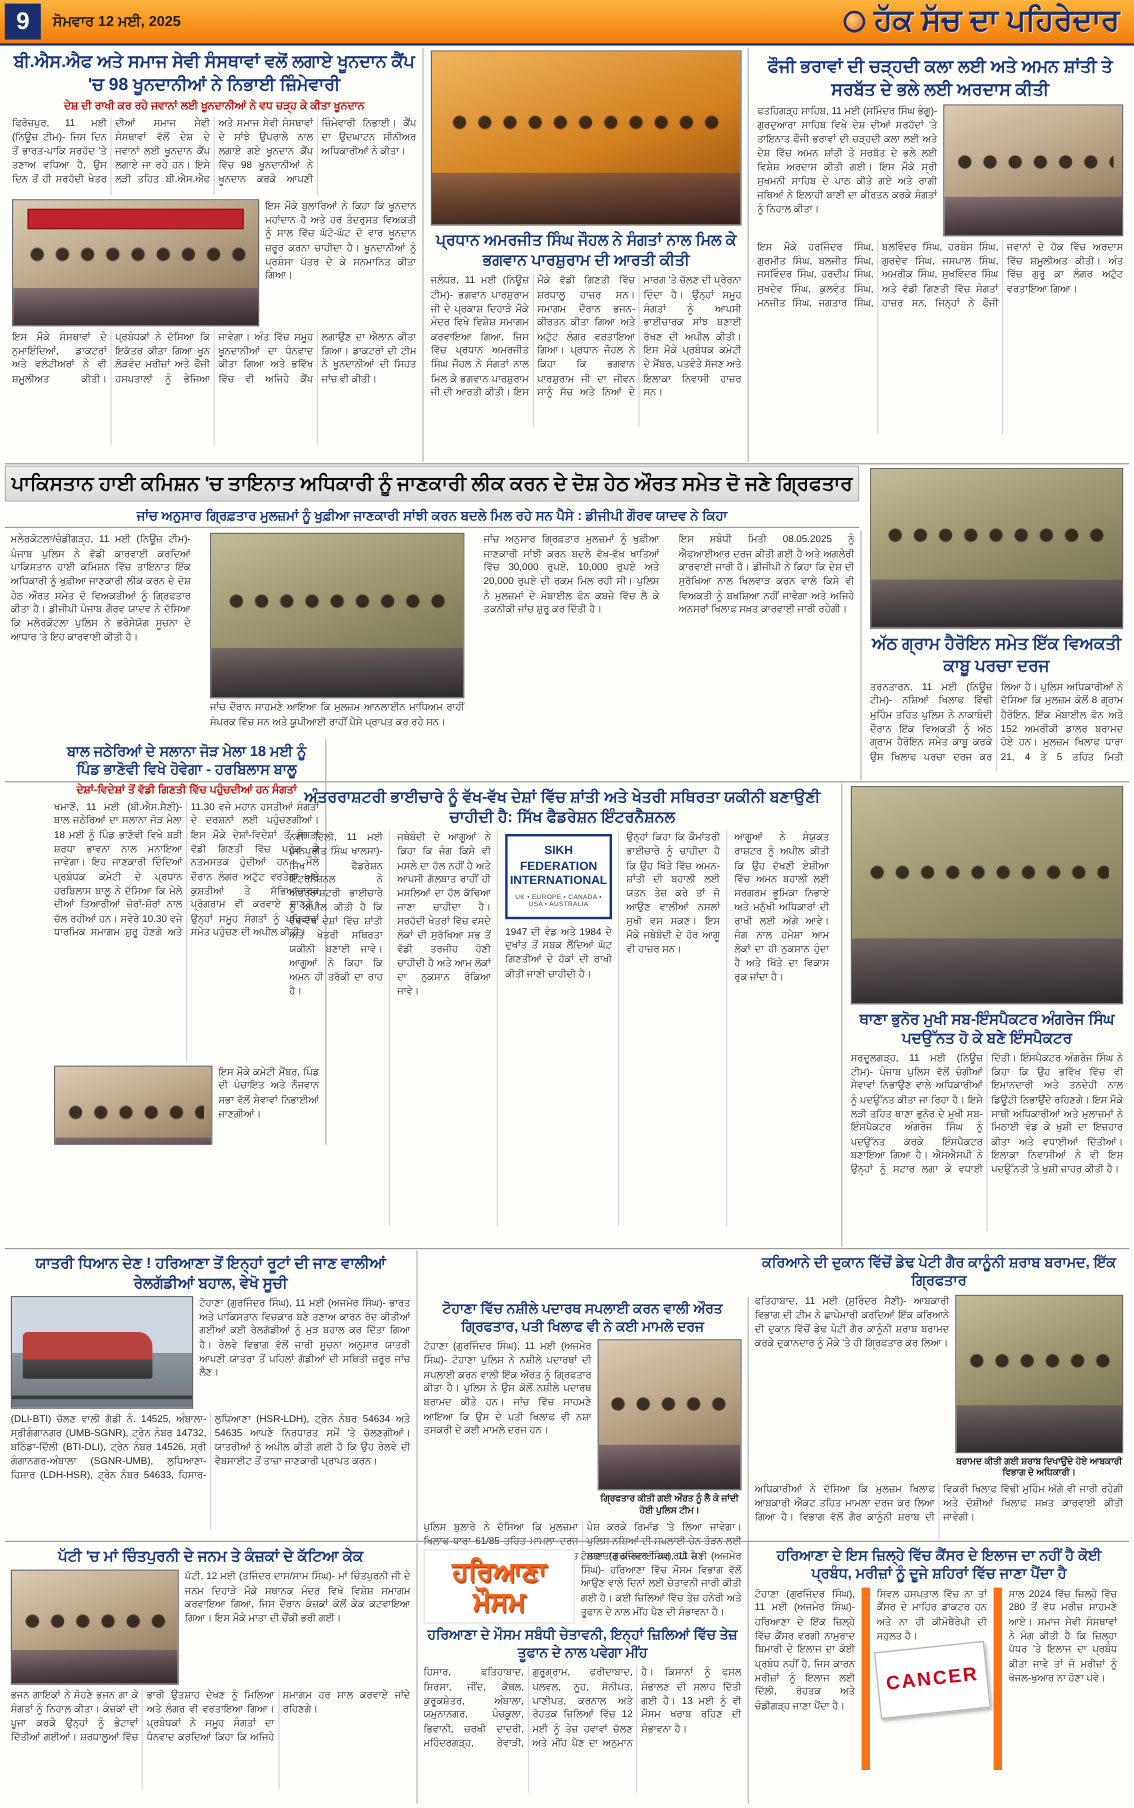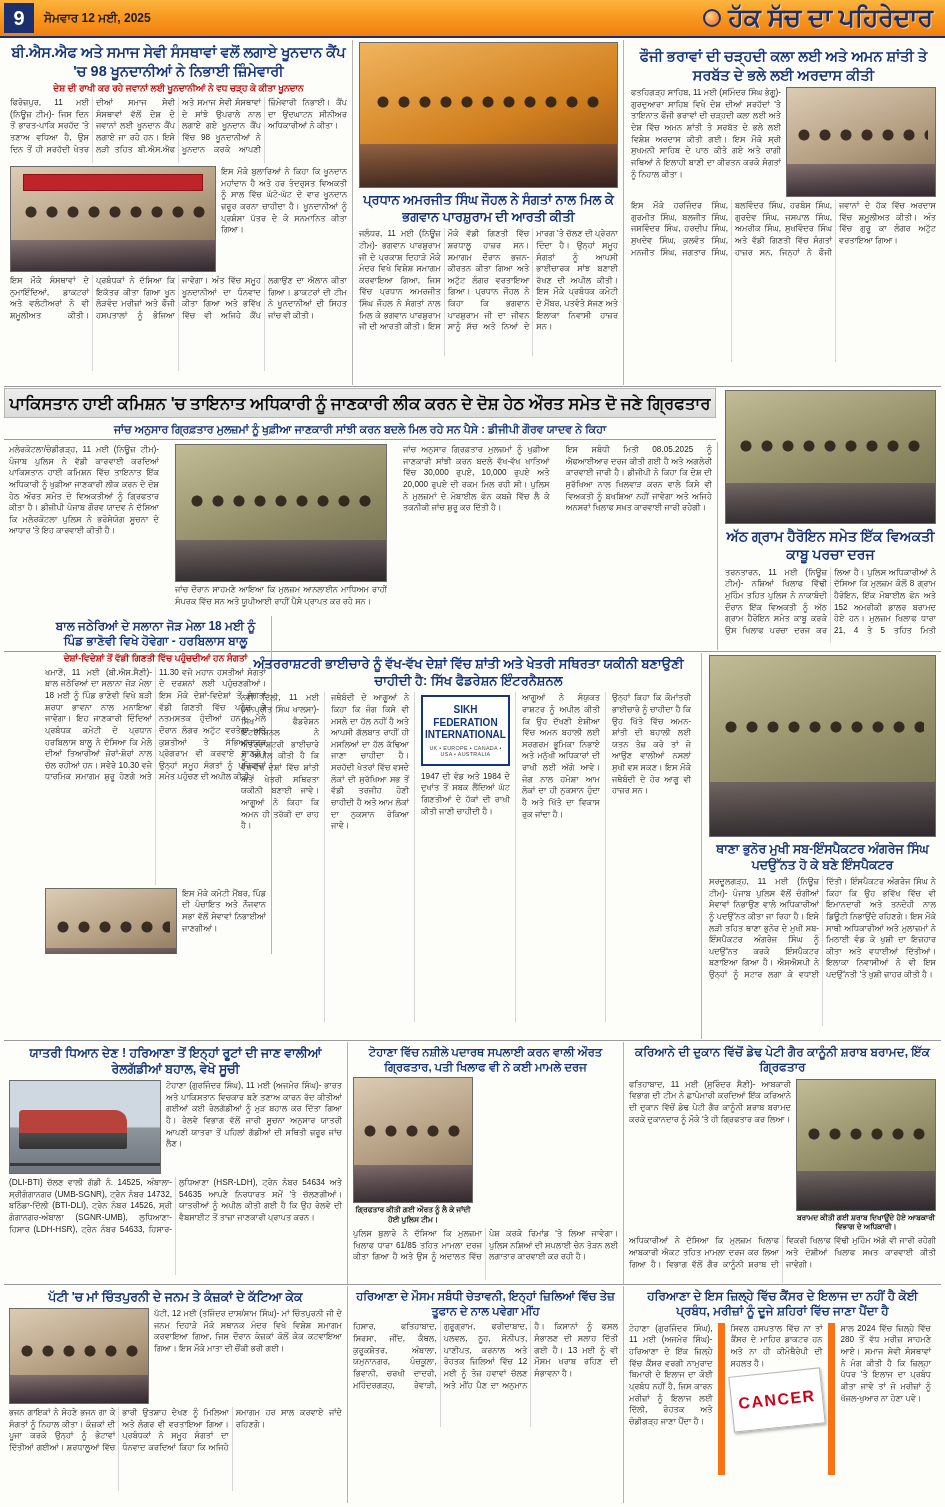--- a/index.html
+++ b/index.html
@@ -163,22 +163,22 @@
       <div class="body fcol">ਨਵੀਂ ਦਿੱਲੀ, 11 ਮਈ (ਮਨਪ੍ਰੀਤ ਸਿੰਘ ਖਾਲਸਾ)- ਸਿੱਖ ਫੈਡਰੇਸ਼ਨ ਇੰਟਰਨੈਸ਼ਨਲ ਨੇ ਅੰਤਰਰਾਸ਼ਟਰੀ ਭਾਈਚਾਰੇ ਨੂੰ ਅਪੀਲ ਕੀਤੀ ਹੈ ਕਿ ਵੱਖ-ਵੱਖ ਦੇਸ਼ਾਂ ਵਿੱਚ ਸ਼ਾਂਤੀ ਅਤੇ ਖੇਤਰੀ ਸਥਿਰਤਾ ਯਕੀਨੀ ਬਣਾਈ ਜਾਵੇ। ਆਗੂਆਂ ਨੇ ਕਿਹਾ ਕਿ ਅਮਨ ਹੀ ਤਰੱਕੀ ਦਾ ਰਾਹ ਹੈ।</div>
       <div class="body fcol">ਜਥੇਬੰਦੀ ਦੇ ਆਗੂਆਂ ਨੇ ਕਿਹਾ ਕਿ ਜੰਗ ਕਿਸੇ ਵੀ ਮਸਲੇ ਦਾ ਹੱਲ ਨਹੀਂ ਹੈ ਅਤੇ ਆਪਸੀ ਗੱਲਬਾਤ ਰਾਹੀਂ ਹੀ ਮਸਲਿਆਂ ਦਾ ਹੱਲ ਕੱਢਿਆ ਜਾਣਾ ਚਾਹੀਦਾ ਹੈ। ਸਰਹੱਦੀ ਖੇਤਰਾਂ ਵਿੱਚ ਵਸਦੇ ਲੋਕਾਂ ਦੀ ਸੁਰੱਖਿਆ ਸਭ ਤੋਂ ਵੱਡੀ ਤਰਜੀਹ ਹੋਣੀ ਚਾਹੀਦੀ ਹੈ ਅਤੇ ਆਮ ਲੋਕਾਂ ਦਾ ਨੁਕਸਾਨ ਰੋਕਿਆ ਜਾਵੇ।</div>
       <div class="fcol">
         <div class="fedbox">
           <div class="l1">SIKH FEDERATION</div>
           <div class="l1">INTERNATIONAL</div>
           <div class="l3">UK • EUROPE • CANADA • USA • AUSTRALIA</div>
         </div>
         <div class="body">1947 ਦੀ ਵੰਡ ਅਤੇ 1984 ਦੇ ਦੁਖਾਂਤ ਤੋਂ ਸਬਕ ਲੈਂਦਿਆਂ ਘੱਟ ਗਿਣਤੀਆਂ ਦੇ ਹੱਕਾਂ ਦੀ ਰਾਖੀ ਕੀਤੀ ਜਾਣੀ ਚਾਹੀਦੀ ਹੈ।</div>
       </div>
+      <div class="body fcol">ਉਨ੍ਹਾਂ ਕਿਹਾ ਕਿ ਕੌਮਾਂਤਰੀ ਭਾਈਚਾਰੇ ਨੂੰ ਚਾਹੀਦਾ ਹੈ ਕਿ ਉਹ ਖਿੱਤੇ ਵਿੱਚ ਅਮਨ-ਸ਼ਾਂਤੀ ਦੀ ਬਹਾਲੀ ਲਈ ਯਤਨ ਤੇਜ਼ ਕਰੇ ਤਾਂ ਜੋ ਆਉਣ ਵਾਲੀਆਂ ਨਸਲਾਂ ਸੁਖੀ ਵਸ ਸਕਣ। ਇਸ ਮੌਕੇ ਜਥੇਬੰਦੀ ਦੇ ਹੋਰ ਆਗੂ ਵੀ ਹਾਜ਼ਰ ਸਨ।</div>
       <div class="body fcol">ਆਗੂਆਂ ਨੇ ਸੰਯੁਕਤ ਰਾਸ਼ਟਰ ਨੂੰ ਅਪੀਲ ਕੀਤੀ ਕਿ ਉਹ ਦੱਖਣੀ ਏਸ਼ੀਆ ਵਿੱਚ ਅਮਨ ਬਹਾਲੀ ਲਈ ਸਰਗਰਮ ਭੂਮਿਕਾ ਨਿਭਾਏ ਅਤੇ ਮਨੁੱਖੀ ਅਧਿਕਾਰਾਂ ਦੀ ਰਾਖੀ ਲਈ ਅੱਗੇ ਆਵੇ। ਜੰਗ ਨਾਲ ਹਮੇਸ਼ਾ ਆਮ ਲੋਕਾਂ ਦਾ ਹੀ ਨੁਕਸਾਨ ਹੁੰਦਾ ਹੈ ਅਤੇ ਖਿੱਤੇ ਦਾ ਵਿਕਾਸ ਰੁਕ ਜਾਂਦਾ ਹੈ।</div>
-      <div class="body fcol">ਉਨ੍ਹਾਂ ਕਿਹਾ ਕਿ ਕੌਮਾਂਤਰੀ ਭਾਈਚਾਰੇ ਨੂੰ ਚਾਹੀਦਾ ਹੈ ਕਿ ਉਹ ਖਿੱਤੇ ਵਿੱਚ ਅਮਨ-ਸ਼ਾਂਤੀ ਦੀ ਬਹਾਲੀ ਲਈ ਯਤਨ ਤੇਜ਼ ਕਰੇ ਤਾਂ ਜੋ ਆਉਣ ਵਾਲੀਆਂ ਨਸਲਾਂ ਸੁਖੀ ਵਸ ਸਕਣ। ਇਸ ਮੌਕੇ ਜਥੇਬੰਦੀ ਦੇ ਹੋਰ ਆਗੂ ਵੀ ਹਾਜ਼ਰ ਸਨ।</div>
     </div>
   </section>
 
   <section class="cell" style="left:704px;top:653px;width:237px;height:481px;">
     <div class="photo people ph-khaki" style="width:100%;height:182px;"></div>
     <h2 class="hl s125" style="margin-top:4px;">ਥਾਣਾ ਭੁਨੋਰ ਮੁਖੀ ਸਬ-ਇੰਸਪੈਕਟਰ ਅੰਗਰੇਜ ਸਿੰਘ ਪਦਉੱਨਤ ਹੋ ਕੇ ਬਣੇ ਇੰਸਪੈਕਟਰ</h2>
     <div class="body c2" style="height:150px;">ਸਰਦੂਲਗੜ੍ਹ, 11 ਮਈ (ਨਿਊਜ਼ ਟੀਮ)- ਪੰਜਾਬ ਪੁਲਿਸ ਵੱਲੋਂ ਚੰਗੀਆਂ ਸੇਵਾਵਾਂ ਨਿਭਾਉਣ ਵਾਲੇ ਅਧਿਕਾਰੀਆਂ ਨੂੰ ਪਦਉੱਨਤ ਕੀਤਾ ਜਾ ਰਿਹਾ ਹੈ। ਇਸੇ ਲੜੀ ਤਹਿਤ ਥਾਣਾ ਭੁਨੋਰ ਦੇ ਮੁਖੀ ਸਬ-ਇੰਸਪੈਕਟਰ ਅੰਗਰੇਜ ਸਿੰਘ ਨੂੰ ਪਦਉੱਨਤ ਕਰਕੇ ਇੰਸਪੈਕਟਰ ਬਣਾਇਆ ਗਿਆ ਹੈ। ਐਸਐਸਪੀ ਨੇ ਉਨ੍ਹਾਂ ਨੂੰ ਸਟਾਰ ਲਗਾ ਕੇ ਵਧਾਈ ਦਿੱਤੀ। ਇੰਸਪੈਕਟਰ ਅੰਗਰੇਜ ਸਿੰਘ ਨੇ ਕਿਹਾ ਕਿ ਉਹ ਭਵਿੱਖ ਵਿੱਚ ਵੀ ਇਮਾਨਦਾਰੀ ਅਤੇ ਤਨਦੇਹੀ ਨਾਲ ਡਿਊਟੀ ਨਿਭਾਉਂਦੇ ਰਹਿਣਗੇ। ਇਸ ਮੌਕੇ ਸਾਥੀ ਅਧਿਕਾਰੀਆਂ ਅਤੇ ਮੁਲਾਜ਼ਮਾਂ ਨੇ ਮਿਠਾਈ ਵੰਡ ਕੇ ਖੁਸ਼ੀ ਦਾ ਇਜ਼ਹਾਰ ਕੀਤਾ ਅਤੇ ਵਧਾਈਆਂ ਦਿੱਤੀਆਂ। ਇਲਾਕਾ ਨਿਵਾਸੀਆਂ ਨੇ ਵੀ ਇਸ ਪਦਉੱਨਤੀ 'ਤੇ ਖੁਸ਼ੀ ਜ਼ਾਹਰ ਕੀਤੀ ਹੈ।</div>
   </section>
 
   <div class="sep" style="top:1040px;"></div>
@@ -188,23 +188,24 @@
     <div class="row">
       <div class="photo ph-train" style="width:152px;height:94px;">
         <div class="loco"></div>
         <div class="track"></div>
       </div>
       <div class="body flex1" style="height:94px;">ਟੋਹਾਣਾ (ਗੁਰਜਿੰਦਰ ਸਿੰਘ), 11 ਮਈ (ਅਜਮੇਰ ਸਿੰਘ)- ਭਾਰਤ ਅਤੇ ਪਾਕਿਸਤਾਨ ਵਿਚਕਾਰ ਬਣੇ ਤਣਾਅ ਕਾਰਨ ਰੱਦ ਕੀਤੀਆਂ ਗਈਆਂ ਕਈ ਰੇਲਗੱਡੀਆਂ ਨੂੰ ਮੁੜ ਬਹਾਲ ਕਰ ਦਿੱਤਾ ਗਿਆ ਹੈ। ਰੇਲਵੇ ਵਿਭਾਗ ਵੱਲੋਂ ਜਾਰੀ ਸੂਚਨਾ ਅਨੁਸਾਰ ਯਾਤਰੀ ਆਪਣੀ ਯਾਤਰਾ ਤੋਂ ਪਹਿਲਾਂ ਗੱਡੀਆਂ ਦੀ ਸਥਿਤੀ ਜ਼ਰੂਰ ਜਾਂਚ ਲੈਣ।</div>
     </div>
     <div class="body c2" style="height:98px;">(DLI-BTI) ਚੱਲਣ ਵਾਲੀ ਗੱਡੀ ਨੰ. 14525, ਅੰਬਾਲਾ-ਸ੍ਰੀਗੰਗਾਨਗਰ (UMB-SGNR), ਟ੍ਰੇਨ ਨੰਬਰ 14732, ਬਠਿੰਡਾ-ਦਿੱਲੀ (BTI-DLI), ਟ੍ਰੇਨ ਨੰਬਰ 14526, ਸ੍ਰੀ ਗੰਗਾਨਗਰ-ਅੰਬਾਲਾ (SGNR-UMB), ਲੁਧਿਆਣਾ-ਹਿਸਾਰ (LDH-HSR), ਟ੍ਰੇਨ ਨੰਬਰ 54633, ਹਿਸਾਰ-ਲੁਧਿਆਣਾ (HSR-LDH), ਟ੍ਰੇਨ ਨੰਬਰ 54634 ਅਤੇ 54635 ਆਪਣੇ ਨਿਰਧਾਰਤ ਸਮੇਂ 'ਤੇ ਚੱਲਣਗੀਆਂ। ਯਾਤਰੀਆਂ ਨੂੰ ਅਪੀਲ ਕੀਤੀ ਗਈ ਹੈ ਕਿ ਉਹ ਰੇਲਵੇ ਦੀ ਵੈਬਸਾਈਟ ਤੋਂ ਤਾਜ਼ਾ ਜਾਣਕਾਰੀ ਪ੍ਰਾਪਤ ਕਰਨ।</div>
   </section>
 
-  <section class="cell br" style="left:348px;top:1042px;width:276px;height:242px;">
+  <section class="cell br" style="left:348px;top:1081px;width:276px;height:242px;">
     <h2 class="hl s11">ਟੋਹਾਣਾ ਵਿੱਚ ਨਸ਼ੀਲੇ ਪਦਾਰਥ ਸਪਲਾਈ ਕਰਨ ਵਾਲੀ ਔਰਤ ਗ੍ਰਿਫਤਾਰ, ਪਤੀ ਖਿਲਾਫ ਵੀ ਨੇ ਕਈ ਮਾਮਲੇ ਦਰਜ</h2>
     <div class="row">
+      <div class="body flex1" style="height:148px;">ਟੋਹਾਣਾ (ਗੁਰਜਿੰਦਰ ਸਿੰਘ), 11 ਮਈ (ਅਜਮੇਰ ਸਿੰਘ)- ਟੋਹਾਣਾ ਪੁਲਿਸ ਨੇ ਨਸ਼ੀਲੇ ਪਦਾਰਥਾਂ ਦੀ ਸਪਲਾਈ ਕਰਨ ਵਾਲੀ ਇੱਕ ਔਰਤ ਨੂੰ ਗ੍ਰਿਫਤਾਰ ਕੀਤਾ ਹੈ। ਪੁਲਿਸ ਨੇ ਉਸ ਕੋਲੋਂ ਨਸ਼ੀਲੇ ਪਦਾਰਥ ਬਰਾਮਦ ਕੀਤੇ ਹਨ। ਜਾਂਚ ਵਿੱਚ ਸਾਹਮਣੇ ਆਇਆ ਕਿ ਉਸ ਦੇ ਪਤੀ ਖਿਲਾਫ ਵੀ ਨਸ਼ਾ ਤਸਕਰੀ ਦੇ ਕਈ ਮਾਮਲੇ ਦਰਜ ਹਨ।</div>
       <div style="width:120px;flex:none;">
         <div class="photo people ph-room" style="width:120px;height:126px;"></div>
         <div class="cap">ਗ੍ਰਿਫਤਾਰ ਕੀਤੀ ਗਈ ਔਰਤ ਨੂੰ ਲੈ ਕੇ ਜਾਂਦੀ ਹੋਈ ਪੁਲਿਸ ਟੀਮ।</div>
       </div>
     </div>
     <div class="body c2" style="height:52px;">ਪੁਲਿਸ ਬੁਲਾਰੇ ਨੇ ਦੱਸਿਆ ਕਿ ਮੁਲਜ਼ਮਾ ਖਿਲਾਫ ਧਾਰਾ 61/85 ਤਹਿਤ ਮਾਮਲਾ ਦਰਜ ਕੀਤਾ ਗਿਆ ਹੈ ਅਤੇ ਉਸ ਨੂੰ ਅਦਾਲਤ ਵਿੱਚ ਪੇਸ਼ ਕਰਕੇ ਰਿਮਾਂਡ 'ਤੇ ਲਿਆ ਜਾਵੇਗਾ। ਪੁਲਿਸ ਨਸ਼ਿਆਂ ਦੀ ਸਪਲਾਈ ਚੇਨ ਤੋੜਨ ਲਈ ਲਗਾਤਾਰ ਕਾਰਵਾਈ ਕਰ ਰਹੀ ਹੈ।</div>
   </section>
 
   <section class="cell" style="left:624px;top:1042px;width:317px;height:242px;">
     <h2 class="hl s12">ਕਰਿਆਨੇ ਦੀ ਦੁਕਾਨ ਵਿੱਚੋਂ ਡੇਢ ਪੇਟੀ ਗੈਰ ਕਾਨੂੰਨੀ ਸ਼ਰਾਬ ਬਰਾਮਦ, ਇੱਕ ਗ੍ਰਿਫਤਾਰ</h2>
@@ -223,20 +224,26 @@
   <section class="cell br" style="left:4px;top:1286px;width:344px;height:217px;">
     <h2 class="hl s125">ਪੱਟੀ 'ਚ ਮਾਂ ਚਿੰਤਪੁਰਨੀ ਦੇ ਜਨਮ ਤੇ ਕੰਜ਼ਕਾਂ ਦੇ ਕੱਟਿਆ ਕੇਕ</h2>
     <div class="row">
       <div class="photo people ph-room" style="width:140px;height:96px;"></div>
       <div class="body flex1" style="height:96px;">ਪੱਟੀ, 12 ਮਈ (ਤਜਿੰਦਰ ਦਾਸ/ਸਾਮ ਸਿੰਘ)- ਮਾਂ ਚਿੰਤਪੁਰਨੀ ਜੀ ਦੇ ਜਨਮ ਦਿਹਾੜੇ ਮੌਕੇ ਸਥਾਨਕ ਮੰਦਰ ਵਿਖੇ ਵਿਸ਼ੇਸ਼ ਸਮਾਗਮ ਕਰਵਾਇਆ ਗਿਆ, ਜਿਸ ਦੌਰਾਨ ਕੰਜ਼ਕਾਂ ਕੋਲੋਂ ਕੇਕ ਕਟਵਾਇਆ ਗਿਆ। ਇਸ ਮੌਕੇ ਮਾਤਾ ਦੀ ਚੌਂਕੀ ਭਰੀ ਗਈ।</div>
     </div>
     <div class="body c3" style="height:84px;">ਭਜਨ ਗਾਇਕਾਂ ਨੇ ਸੋਹਣੇ ਭਜਨ ਗਾ ਕੇ ਸੰਗਤਾਂ ਨੂੰ ਨਿਹਾਲ ਕੀਤਾ। ਕੰਜ਼ਕਾਂ ਦੀ ਪੂਜਾ ਕਰਕੇ ਉਨ੍ਹਾਂ ਨੂੰ ਭੇਟਾਵਾਂ ਦਿੱਤੀਆਂ ਗਈਆਂ। ਸ਼ਰਧਾਲੂਆਂ ਵਿੱਚ ਭਾਰੀ ਉਤਸ਼ਾਹ ਦੇਖਣ ਨੂੰ ਮਿਲਿਆ ਅਤੇ ਲੰਗਰ ਵੀ ਵਰਤਾਇਆ ਗਿਆ। ਪ੍ਰਬੰਧਕਾਂ ਨੇ ਸਮੂਹ ਸੰਗਤਾਂ ਦਾ ਧੰਨਵਾਦ ਕਰਦਿਆਂ ਕਿਹਾ ਕਿ ਅਜਿਹੇ ਸਮਾਗਮ ਹਰ ਸਾਲ ਕਰਵਾਏ ਜਾਂਦੇ ਰਹਿਣਗੇ।</div>
   </section>
 
   <section class="cell br" style="left:348px;top:1286px;width:276px;height:217px;">
+    <div class="row">
+      <div class="wbox">
+        <span>ਹਰਿਆਣਾ ਮੌਸਮ</span>
+      </div>
+      <div class="body flex1" style="height:62px;">ਟੋਹਾਣਾ (ਗੁਰਜਿੰਦਰ ਸਿੰਘ), 11 ਮਈ (ਅਜਮੇਰ ਸਿੰਘ)- ਹਰਿਆਣਾ ਵਿੱਚ ਮੌਸਮ ਵਿਭਾਗ ਵੱਲੋਂ ਆਉਣ ਵਾਲੇ ਦਿਨਾਂ ਲਈ ਚੇਤਾਵਨੀ ਜਾਰੀ ਕੀਤੀ ਗਈ ਹੈ। ਕਈ ਜ਼ਿਲਿਆਂ ਵਿੱਚ ਤੇਜ਼ ਹਨੇਰੀ ਅਤੇ ਤੂਫਾਨ ਦੇ ਨਾਲ ਮੀਂਹ ਪੈਣ ਦੀ ਸੰਭਾਵਨਾ ਹੈ।</div>
+    </div>
     <h2 class="hl s11">ਹਰਿਆਣਾ ਦੇ ਮੌਸਮ ਸਬੰਧੀ ਚੇਤਾਵਨੀ, ਇਨ੍ਹਾਂ ਜ਼ਿਲਿਆਂ ਵਿੱਚ ਤੇਜ਼ ਤੂਫਾਨ ਦੇ ਨਾਲ ਪਵੇਗਾ ਮੀਂਹ</h2>
     <div class="body c3" style="height:106px;">ਹਿਸਾਰ, ਫਤਿਹਾਬਾਦ, ਸਿਰਸਾ, ਜੀਂਦ, ਕੈਥਲ, ਕੁਰੂਕਸ਼ੇਤਰ, ਅੰਬਾਲਾ, ਯਮੁਨਾਨਗਰ, ਪੰਚਕੂਲਾ, ਭਿਵਾਨੀ, ਚਰਖੀ ਦਾਦਰੀ, ਮਹਿੰਦਰਗੜ੍ਹ, ਰੇਵਾੜੀ, ਗੁਰੂਗ੍ਰਾਮ, ਫਰੀਦਾਬਾਦ, ਪਲਵਲ, ਨੂਹ, ਸੋਨੀਪਤ, ਪਾਣੀਪਤ, ਕਰਨਾਲ ਅਤੇ ਰੋਹਤਕ ਜ਼ਿਲਿਆਂ ਵਿੱਚ 12 ਮਈ ਨੂੰ ਤੇਜ਼ ਹਵਾਵਾਂ ਚੱਲਣ ਅਤੇ ਮੀਂਹ ਪੈਣ ਦਾ ਅਨੁਮਾਨ ਹੈ। ਕਿਸਾਨਾਂ ਨੂੰ ਫਸਲ ਸੰਭਾਲਣ ਦੀ ਸਲਾਹ ਦਿੱਤੀ ਗਈ ਹੈ। 13 ਮਈ ਨੂੰ ਵੀ ਮੌਸਮ ਖਰਾਬ ਰਹਿਣ ਦੀ ਸੰਭਾਵਨਾ ਹੈ।</div>
   </section>
 
   <section class="cell" style="left:624px;top:1286px;width:317px;height:217px;">
     <h2 class="hl s12">ਹਰਿਆਣਾ ਦੇ ਇਸ ਜ਼ਿਲ੍ਹੇ ਵਿੱਚ ਕੈਂਸਰ ਦੇ ਇਲਾਜ ਦਾ ਨਹੀਂ ਹੈ ਕੋਈ ਪ੍ਰਬੰਧ, ਮਰੀਜ਼ਾਂ ਨੂੰ ਦੂਜੇ ਸ਼ਹਿਰਾਂ ਵਿੱਚ ਜਾਣਾ ਪੈਂਦਾ ਹੈ</h2>
     <div class="cangrid">
       <div class="body fcol">ਟੋਹਾਣਾ (ਗੁਰਜਿੰਦਰ ਸਿੰਘ), 11 ਮਈ (ਅਜਮੇਰ ਸਿੰਘ)- ਹਰਿਆਣਾ ਦੇ ਇੱਕ ਜ਼ਿਲ੍ਹੇ ਵਿੱਚ ਕੈਂਸਰ ਵਰਗੀ ਨਾਮੁਰਾਦ ਬਿਮਾਰੀ ਦੇ ਇਲਾਜ ਦਾ ਕੋਈ ਪ੍ਰਬੰਧ ਨਹੀਂ ਹੈ, ਜਿਸ ਕਾਰਨ ਮਰੀਜ਼ਾਂ ਨੂੰ ਇਲਾਜ ਲਈ ਦਿੱਲੀ, ਰੋਹਤਕ ਅਤੇ ਚੰਡੀਗੜ੍ਹ ਜਾਣਾ ਪੈਂਦਾ ਹੈ।</div>
       <div class="fcol">
         <div class="body" style="height:44px;">ਸਿਵਲ ਹਸਪਤਾਲ ਵਿੱਚ ਨਾ ਤਾਂ ਕੈਂਸਰ ਦੇ ਮਾਹਿਰ ਡਾਕਟਰ ਹਨ ਅਤੇ ਨਾ ਹੀ ਕੀਮੋਥੈਰੇਪੀ ਦੀ ਸਹੂਲਤ ਹੈ।</div>

